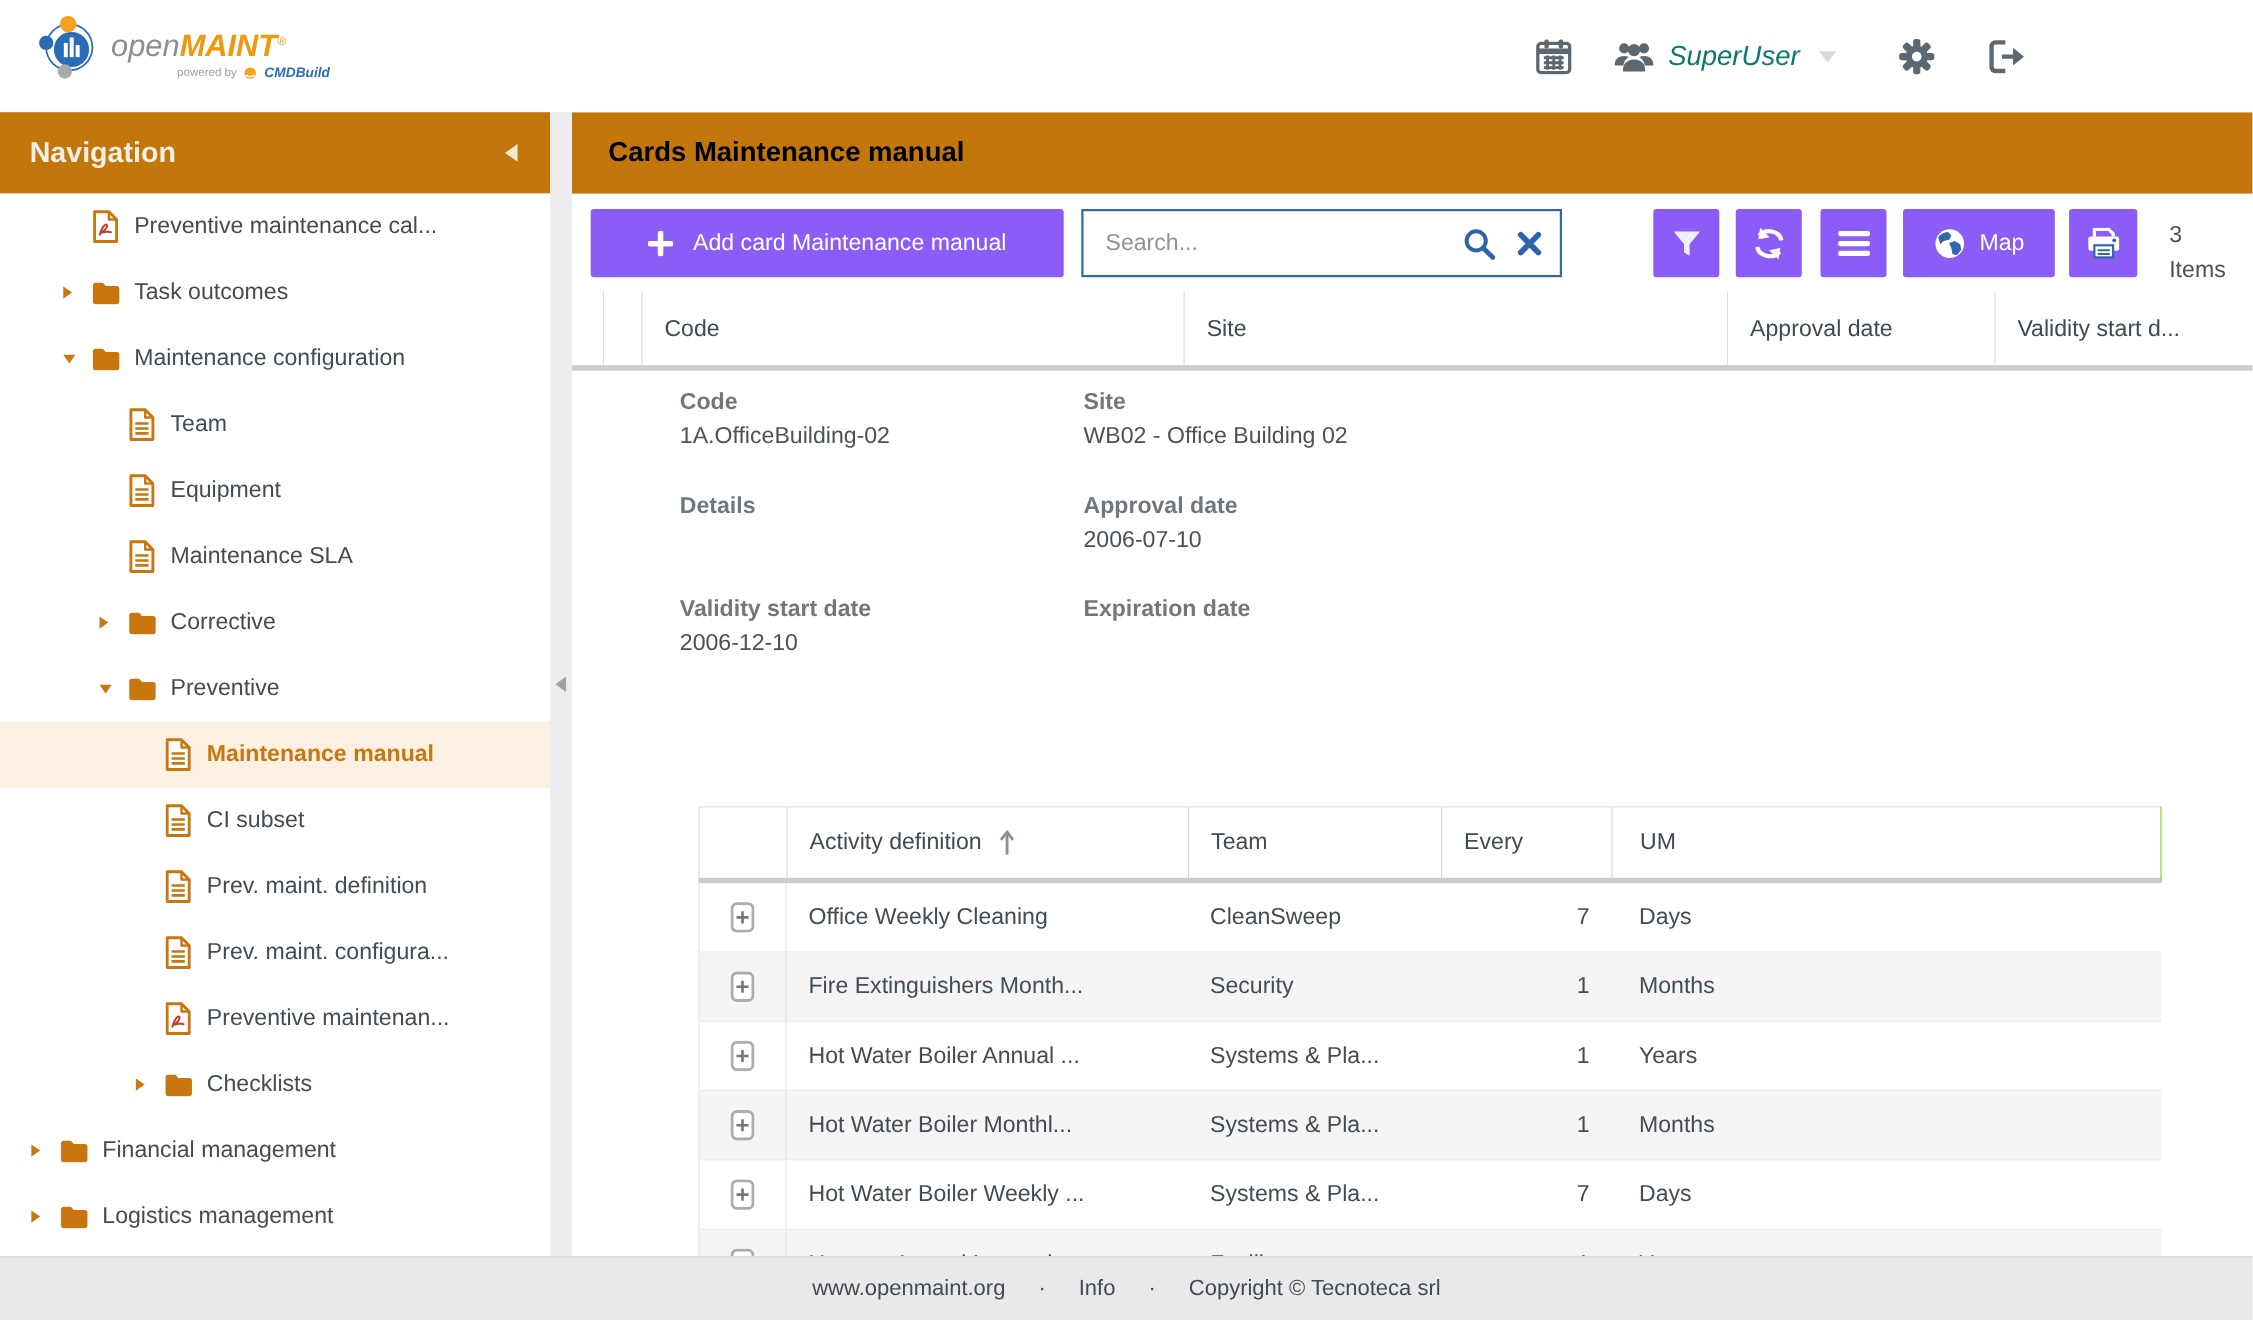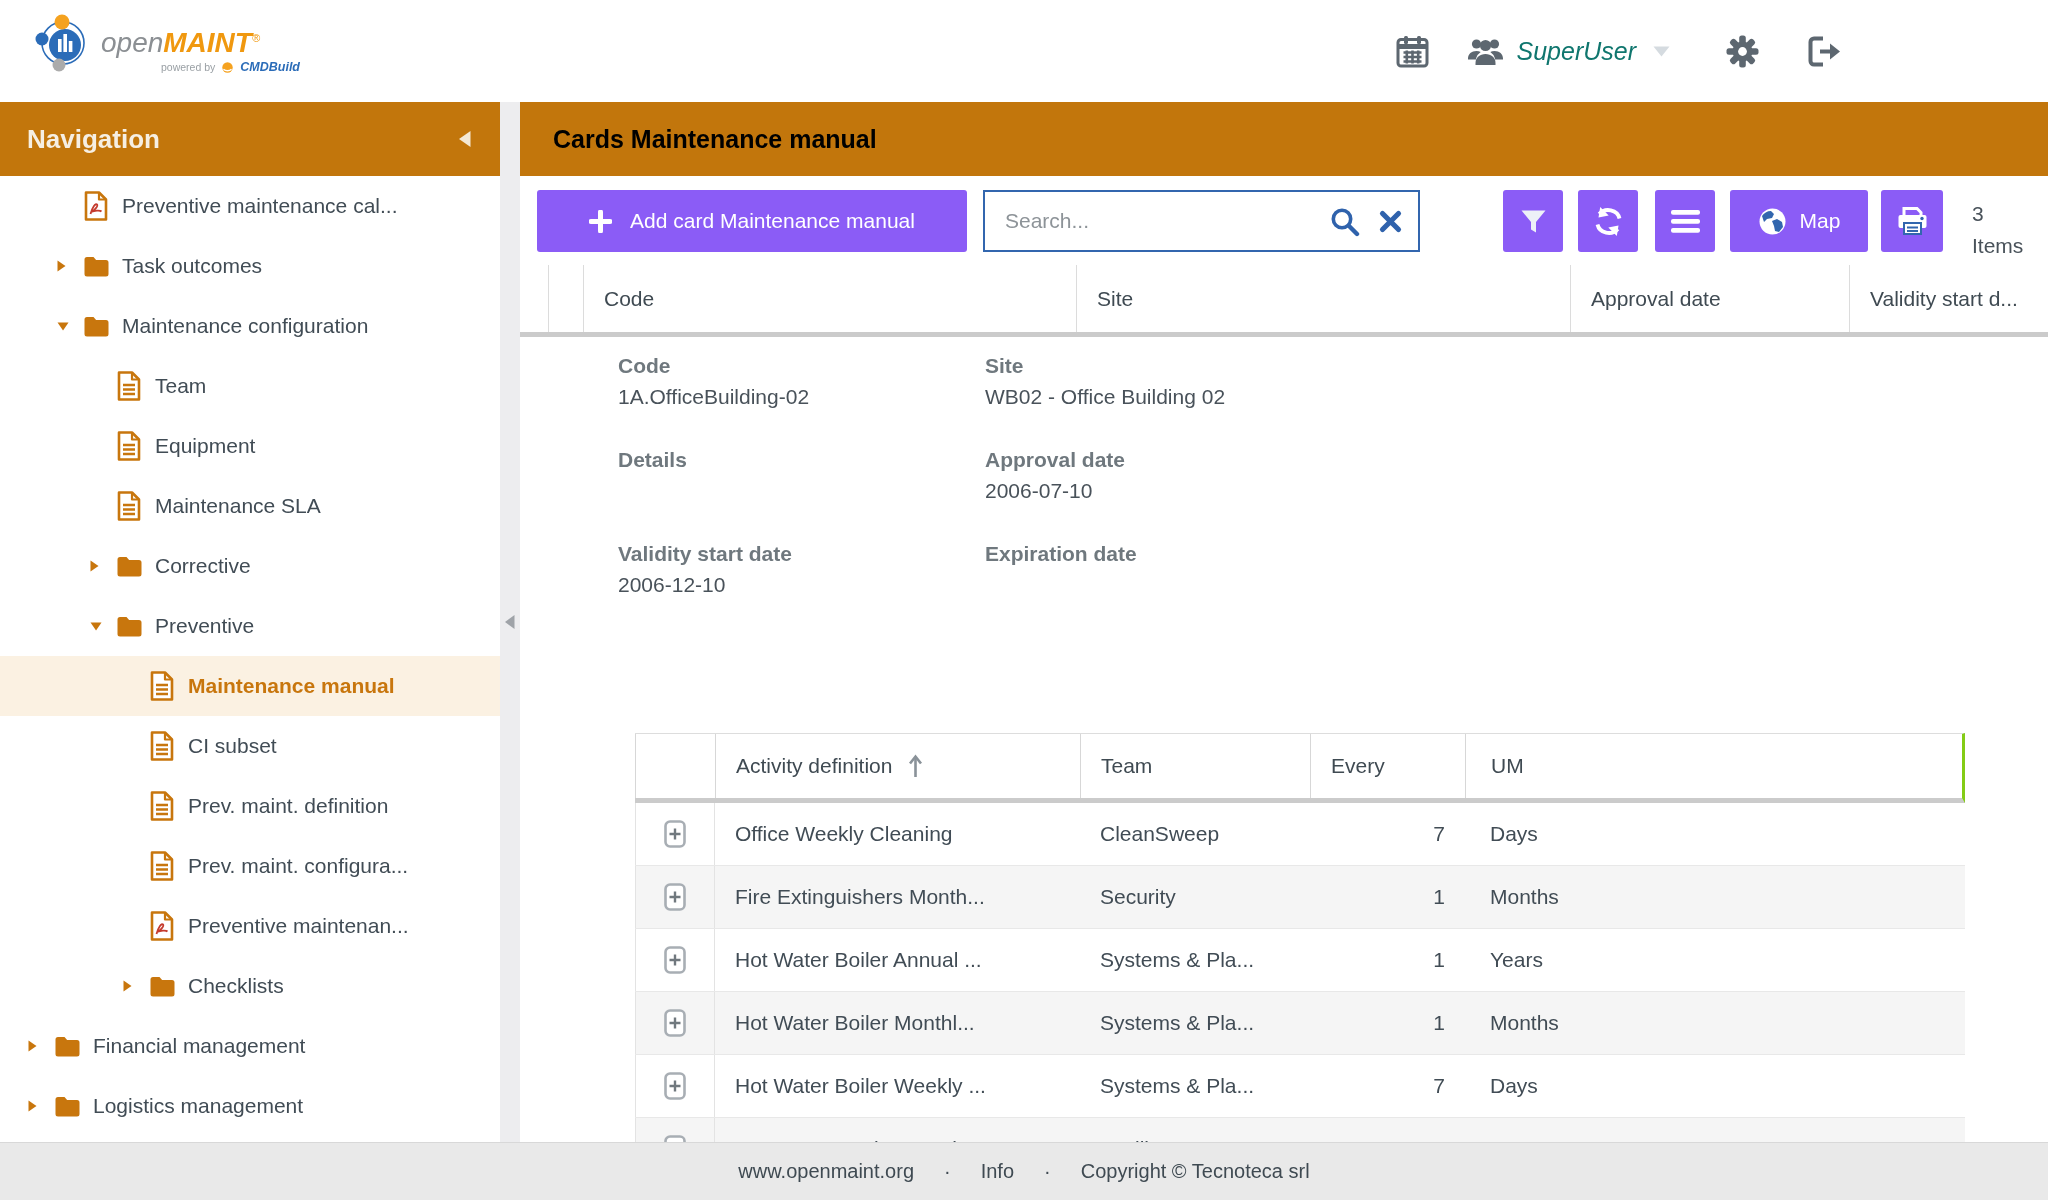--- a/index.html
+++ b/index.html
@@ -85,21 +85,21 @@
 
   .section{position:absolute;left:85px;right:8px;top:545px;height:36px;display:flex;align-items:center;cursor:pointer;}
   .section-line{border-top:2px solid #C8760D;height:0;}
   .line-l{width:48px;flex:none;}
   .line-r{flex:1;}
   .section-title{font-size:21px;font-weight:bold;color:#C8760D;margin:0 12px 0 14px;white-space:nowrap;}
   .section-chevron{margin-right:14px;display:flex;}
 
   .subtable{position:absolute;left:115px;top:631px;width:1330px;}
   .sub-head{display:flex;height:64px;border-top:1px solid #DDDDDD;border-bottom:5px solid #CBCBCB;
-            border-right:3px solid #84cc16;box-sizing:content-box;}
+            border-right:1px solid #84cc16;box-sizing:content-box;}
   .sh-cell{border-left:1px solid #D7D7D7;display:flex;align-items:center;font-size:21px;color:#3F4A52;
            box-sizing:border-box;padding-left:20px;flex:none;cursor:pointer;white-space:nowrap;}
   .sh-expand{width:80px;padding-left:0;cursor:default;}
   .sh-act{width:365px;gap:16px;}
   .sh-team{width:230px;}
   .sh-every{width:155px;}
   .sh-um{flex:1;padding-left:25px;}
   .sort-ico{display:flex;}
   .sub-row{display:flex;height:62px;border-bottom:1px solid #E8E8E8;align-items:center;
            font-size:21px;color:#414C55;background:#fff;cursor:pointer;}
@@ -495,21 +495,21 @@
       <div>3</div>
       <div>Items</div>
     </div>
 
     <div class="grid-header" id="grid-header">
         <div class="gh-spacer"></div>
         <div class="gh-cell gh-empty"></div>
         <div class="gh-cell" style="width: 493px;">Code</div>
         <div class="gh-cell" style="width: 494px;">Site</div>
         <div class="gh-cell" style="width: 243px;">Approval date</div>
-        <div class="gh-cell" style="flex: 1 1 0%; margin-left: 36px;">Validity start d...</div>
+        <div class="gh-cell" style="flex: 1 1 0%;">Validity start d...</div>
       </div>
 
     <div class="card-col" id="card-col-0">
         <div class="field">
           <div class="field-label">Code</div>
           <div class="field-value">1A.OfficeBuilding-02</div>
         </div>
         <div class="field">
           <div class="field-label">Details</div>
           <div class="field-value"></div>

